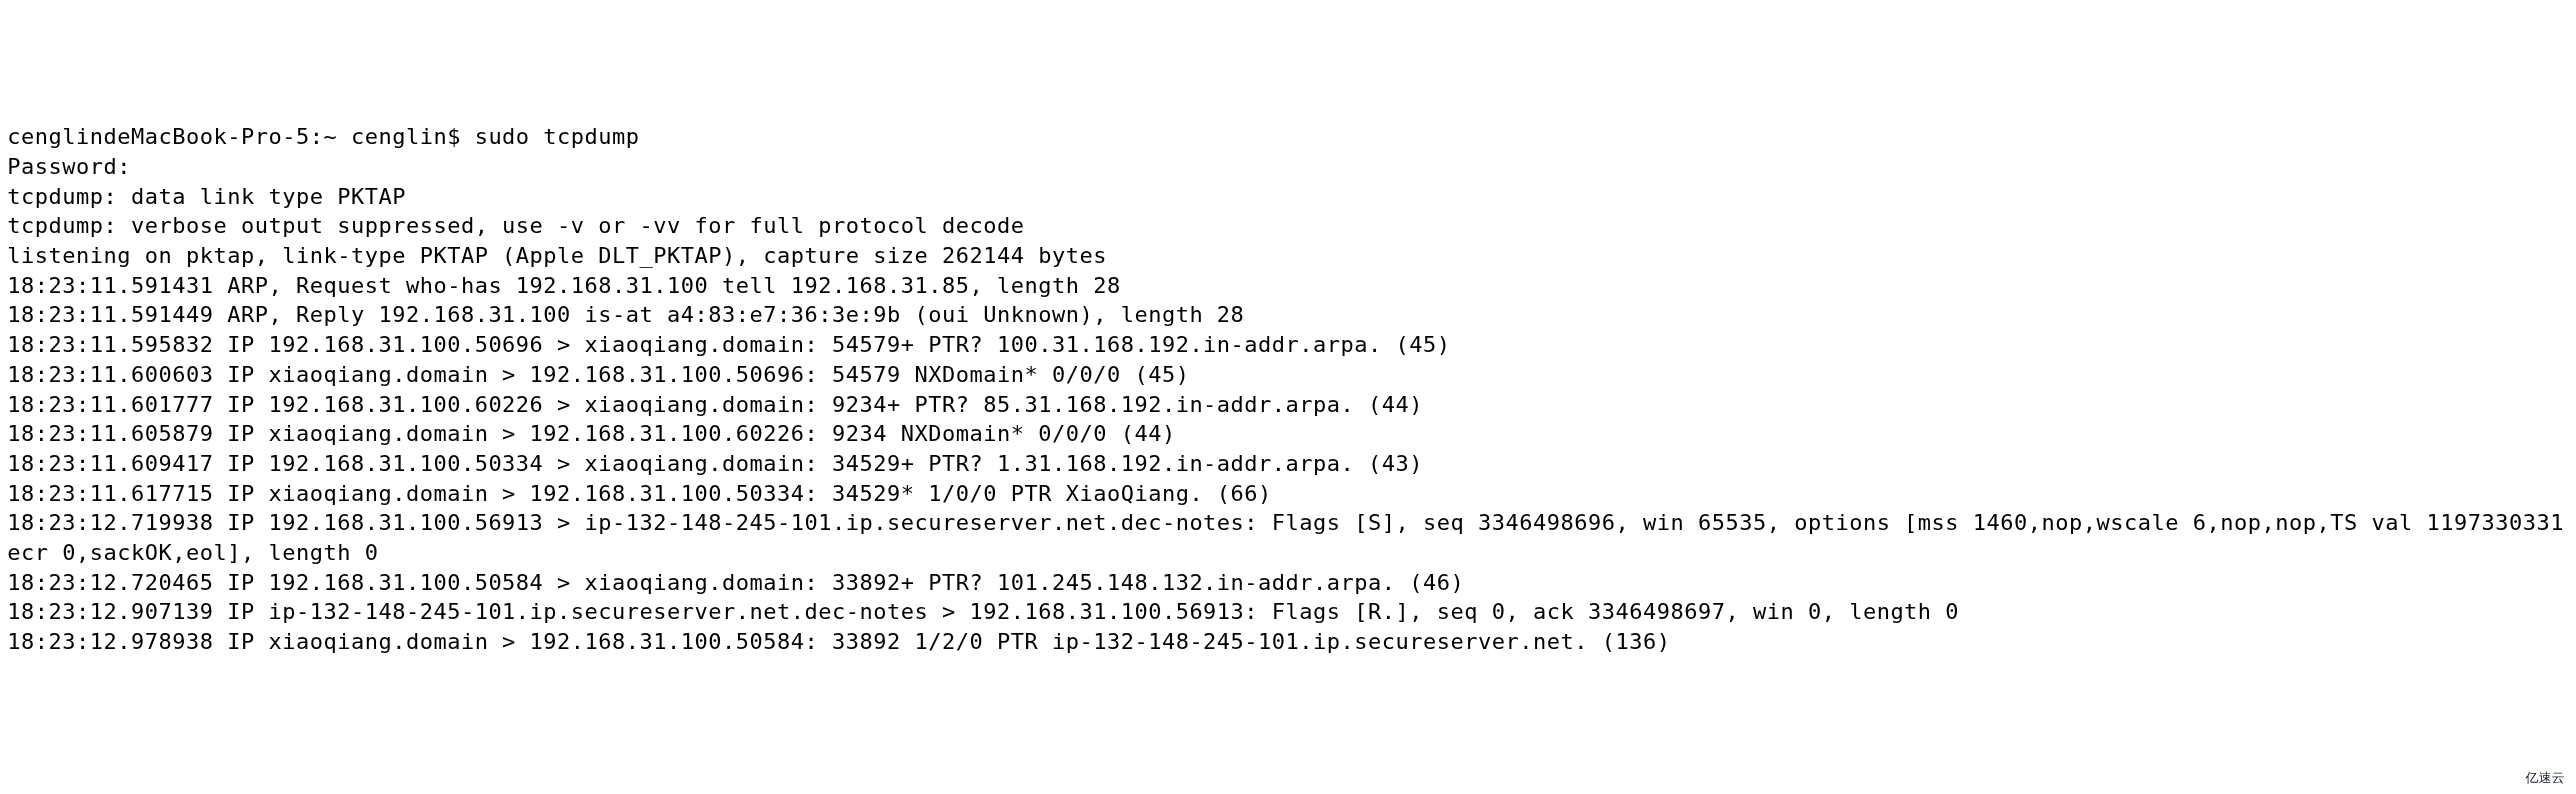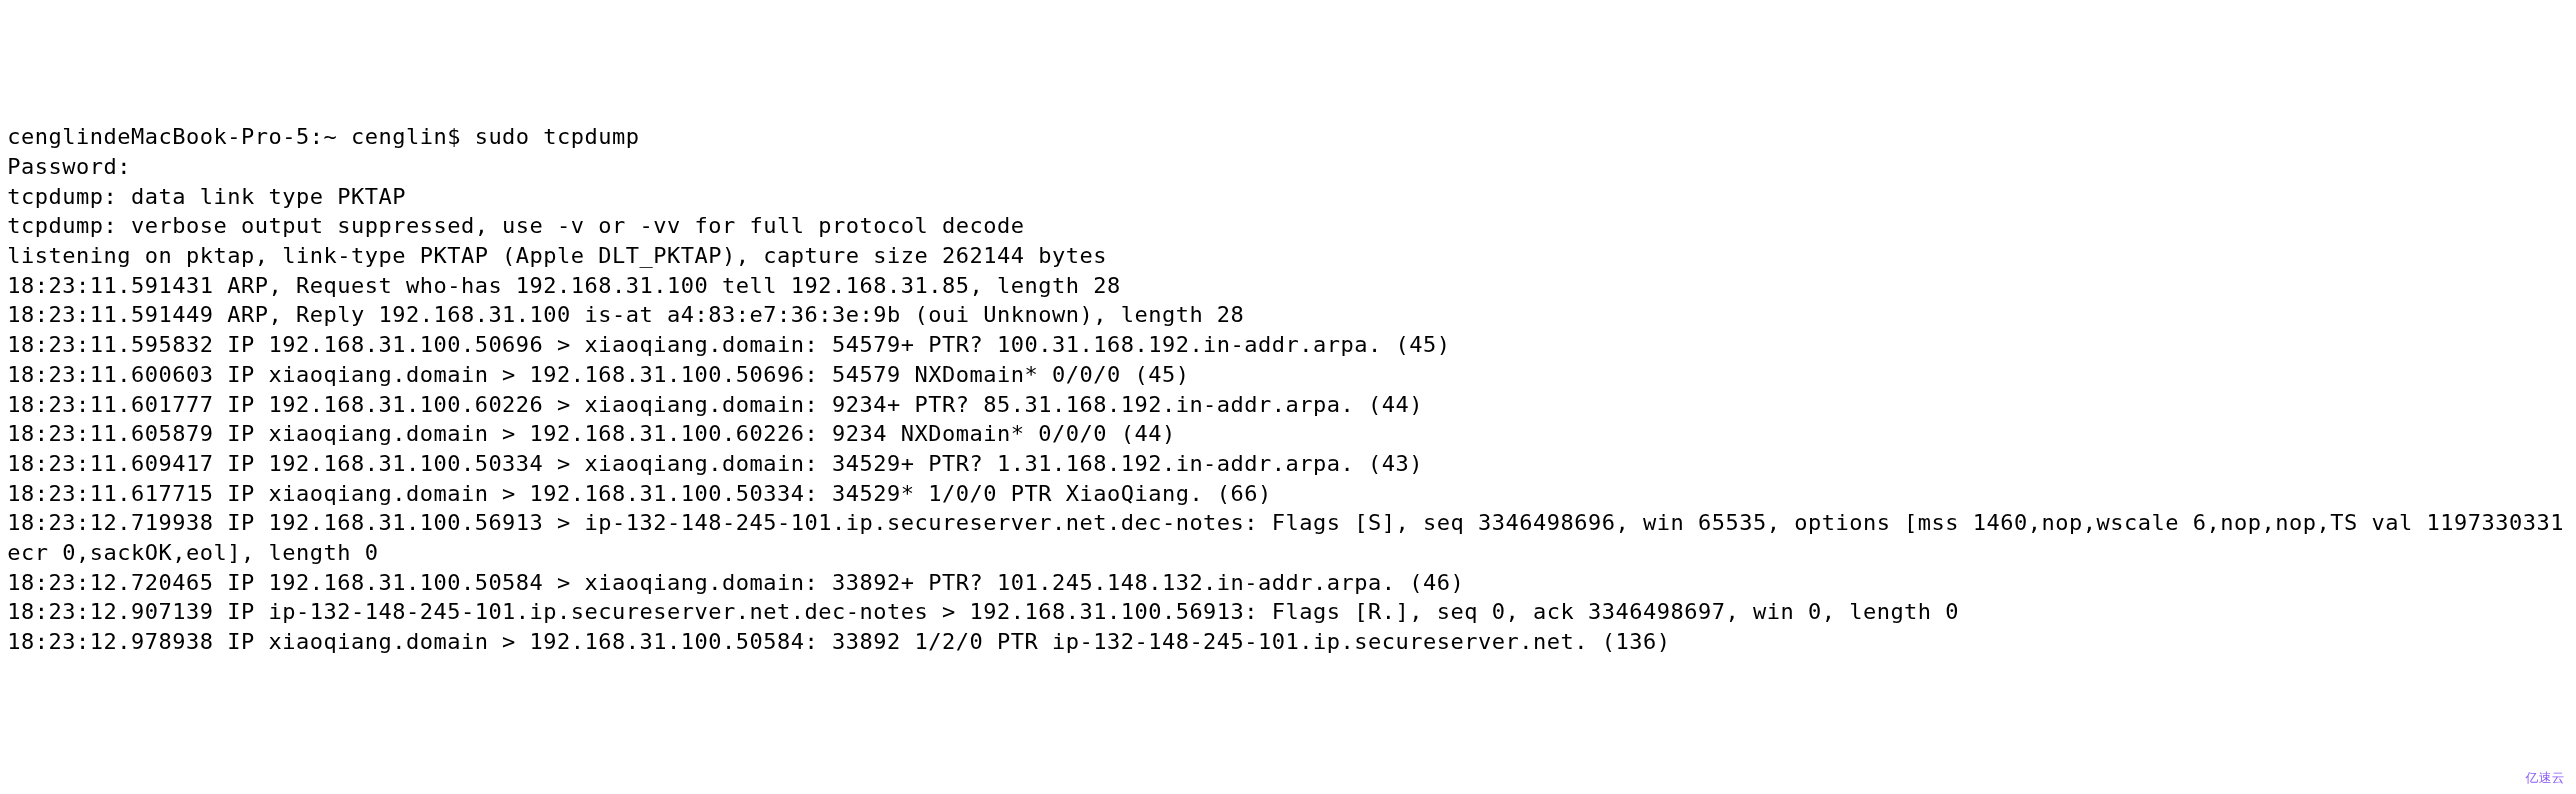--- a/index.html
+++ b/index.html
@@ -19,21 +19,21 @@
       letter-spacing: 0.5px;
     }
     .terminal-line {
       display: block;
     }
     .watermark {
       position: fixed;
       bottom: 7.3px;
       right: 11px;
       font-size: 12.7px;
-      color: #8b5cf6;
+      color: #0f172a;
       font-family: sans-serif;
     }
   </style>
 </head>
 <body>
 
 
 
 <div id="terminal-container"><span class="terminal-line">cenglindeMacBook-Pro-5:~ cenglin$ sudo tcpdump</span><span class="terminal-line">Password:</span><span class="terminal-line">tcpdump: data link type PKTAP</span><span class="terminal-line">tcpdump: verbose output suppressed, use -v or -vv for full protocol decode</span><span class="terminal-line">listening on pktap, link-type PKTAP (Apple DLT_PKTAP), capture size 262144 bytes</span><span class="terminal-line">18:23:11.591431 ARP, Request who-has 192.168.31.100 tell 192.168.31.85, length 28</span><span class="terminal-line">18:23:11.591449 ARP, Reply 192.168.31.100 is-at a4:83:e7:36:3e:9b (oui Unknown), length 28</span><span class="terminal-line">18:23:11.595832 IP 192.168.31.100.50696 &gt; xiaoqiang.domain: 54579+ PTR? 100.31.168.192.in-addr.arpa. (45)</span><span class="terminal-line">18:23:11.600603 IP xiaoqiang.domain &gt; 192.168.31.100.50696: 54579 NXDomain* 0/0/0 (45)</span><span class="terminal-line">18:23:11.601777 IP 192.168.31.100.60226 &gt; xiaoqiang.domain: 9234+ PTR? 85.31.168.192.in-addr.arpa. (44)</span><span class="terminal-line">18:23:11.605879 IP xiaoqiang.domain &gt; 192.168.31.100.60226: 9234 NXDomain* 0/0/0 (44)</span><span class="terminal-line">18:23:11.609417 IP 192.168.31.100.50334 &gt; xiaoqiang.domain: 34529+ PTR? 1.31.168.192.in-addr.arpa. (43)</span><span class="terminal-line">18:23:11.617715 IP xiaoqiang.domain &gt; 192.168.31.100.50334: 34529* 1/0/0 PTR XiaoQiang. (66)</span><span class="terminal-line">18:23:12.719938 IP 192.168.31.100.56913 &gt; ip-132-148-245-101.ip.secureserver.net.dec-notes: Flags [S], seq 3346498696, win 65535, options [mss 1460,nop,wscale 6,nop,nop,TS val 1197330331 ecr 0,sackOK,eol], length 0</span><span class="terminal-line">18:23:12.720465 IP 192.168.31.100.50584 &gt; xiaoqiang.domain: 33892+ PTR? 101.245.148.132.in-addr.arpa. (46)</span><span class="terminal-line">18:23:12.907139 IP ip-132-148-245-101.ip.secureserver.net.dec-notes &gt; 192.168.31.100.56913: Flags [R.], seq 0, ack 3346498697, win 0, length 0</span><span class="terminal-line">18:23:12.978938 IP xiaoqiang.domain &gt; 192.168.31.100.50584: 33892 1/2/0 PTR ip-132-148-245-101.ip.secureserver.net. (136)</span></div>
 <div class="watermark">亿速云</div>

